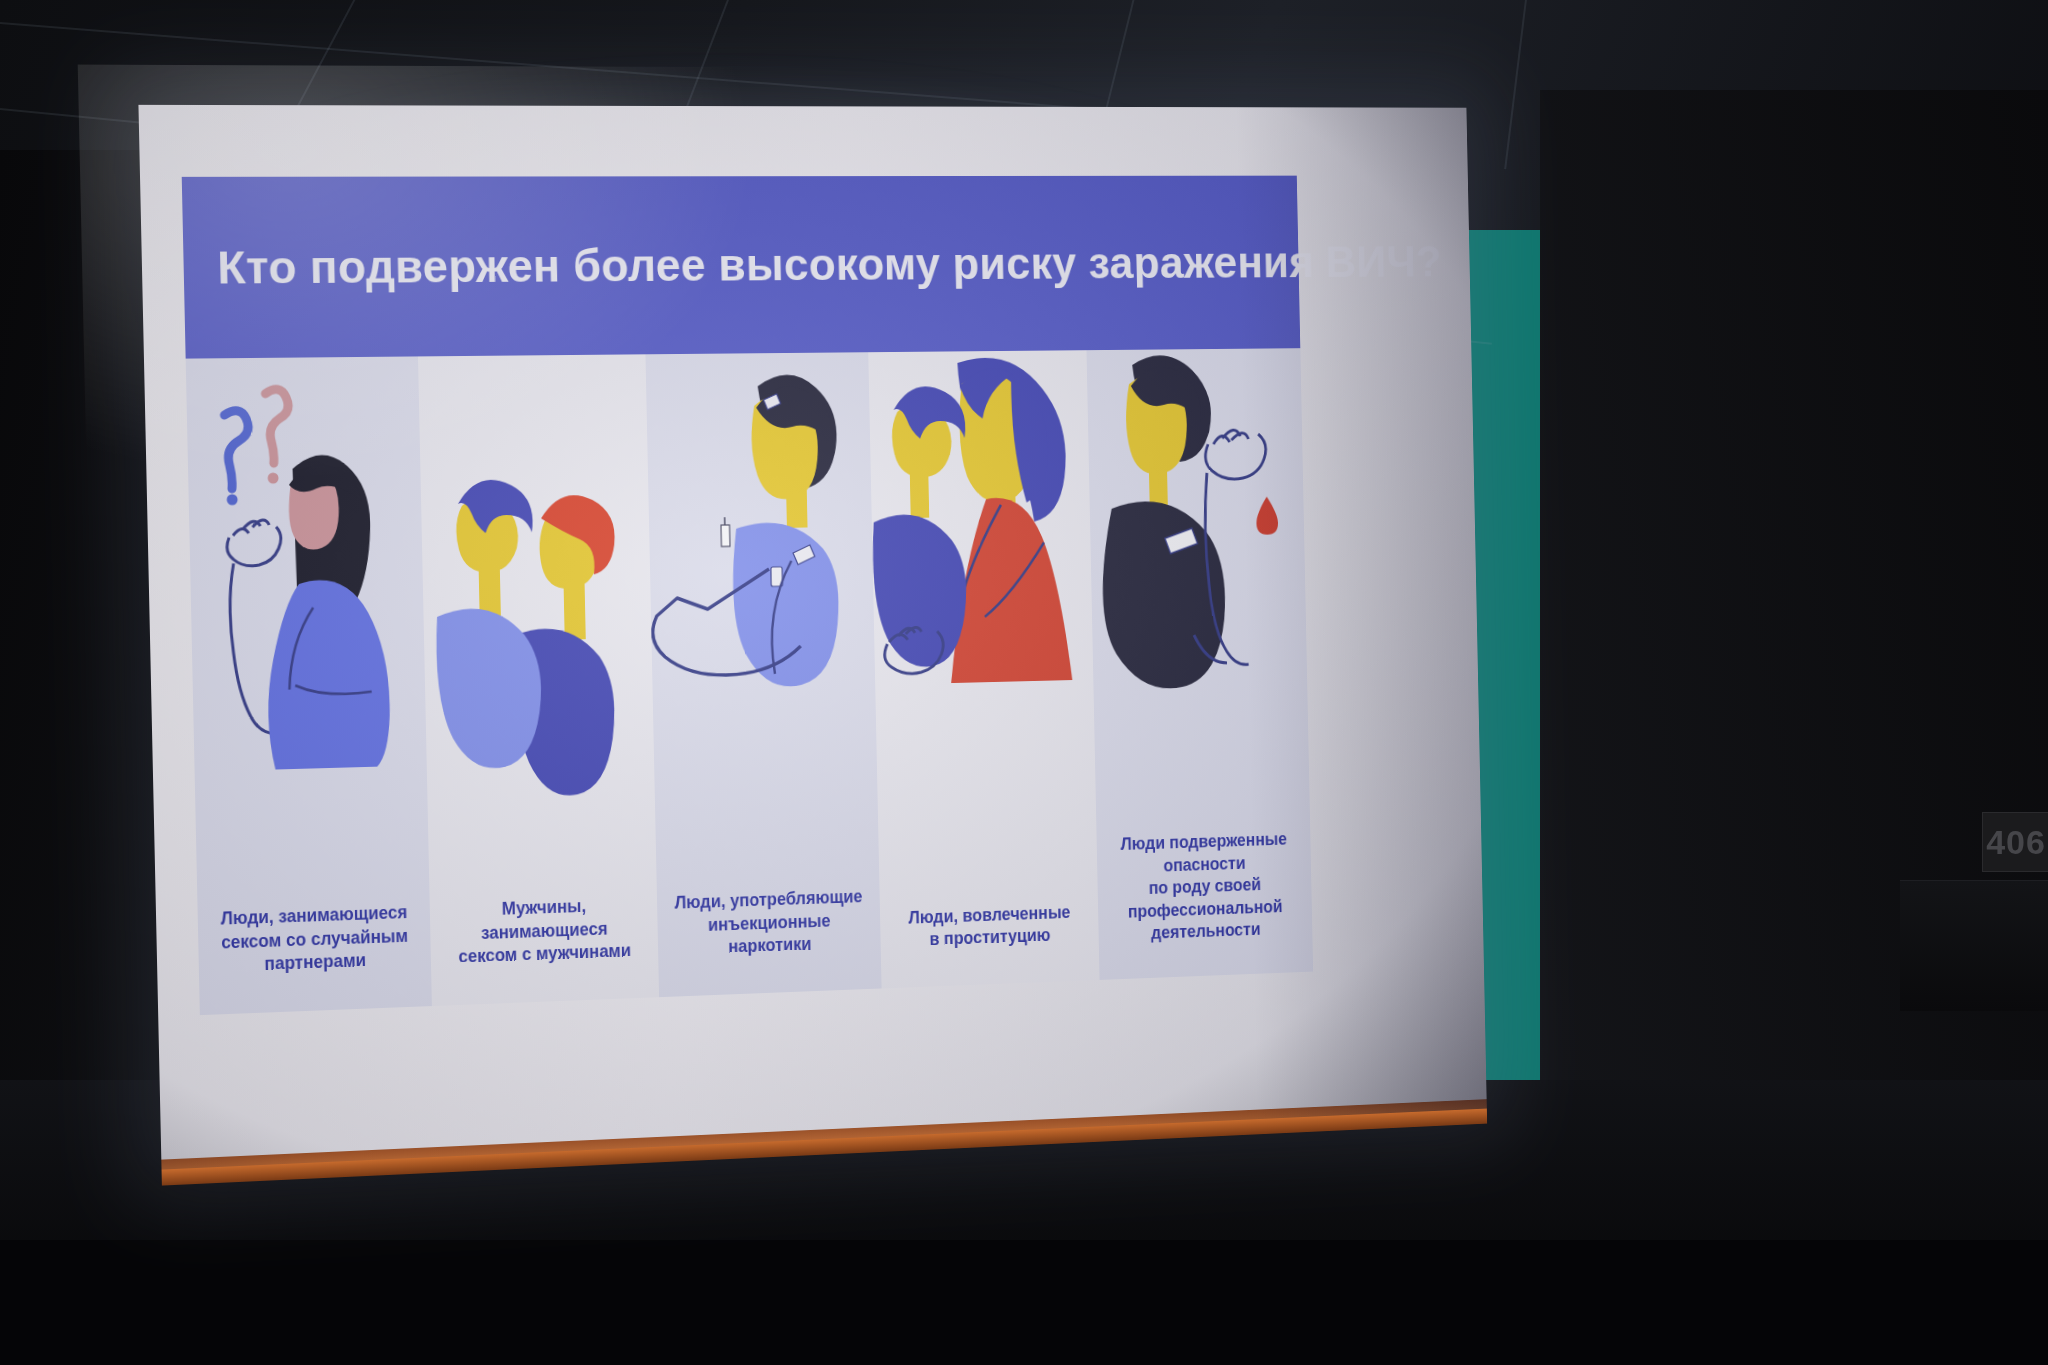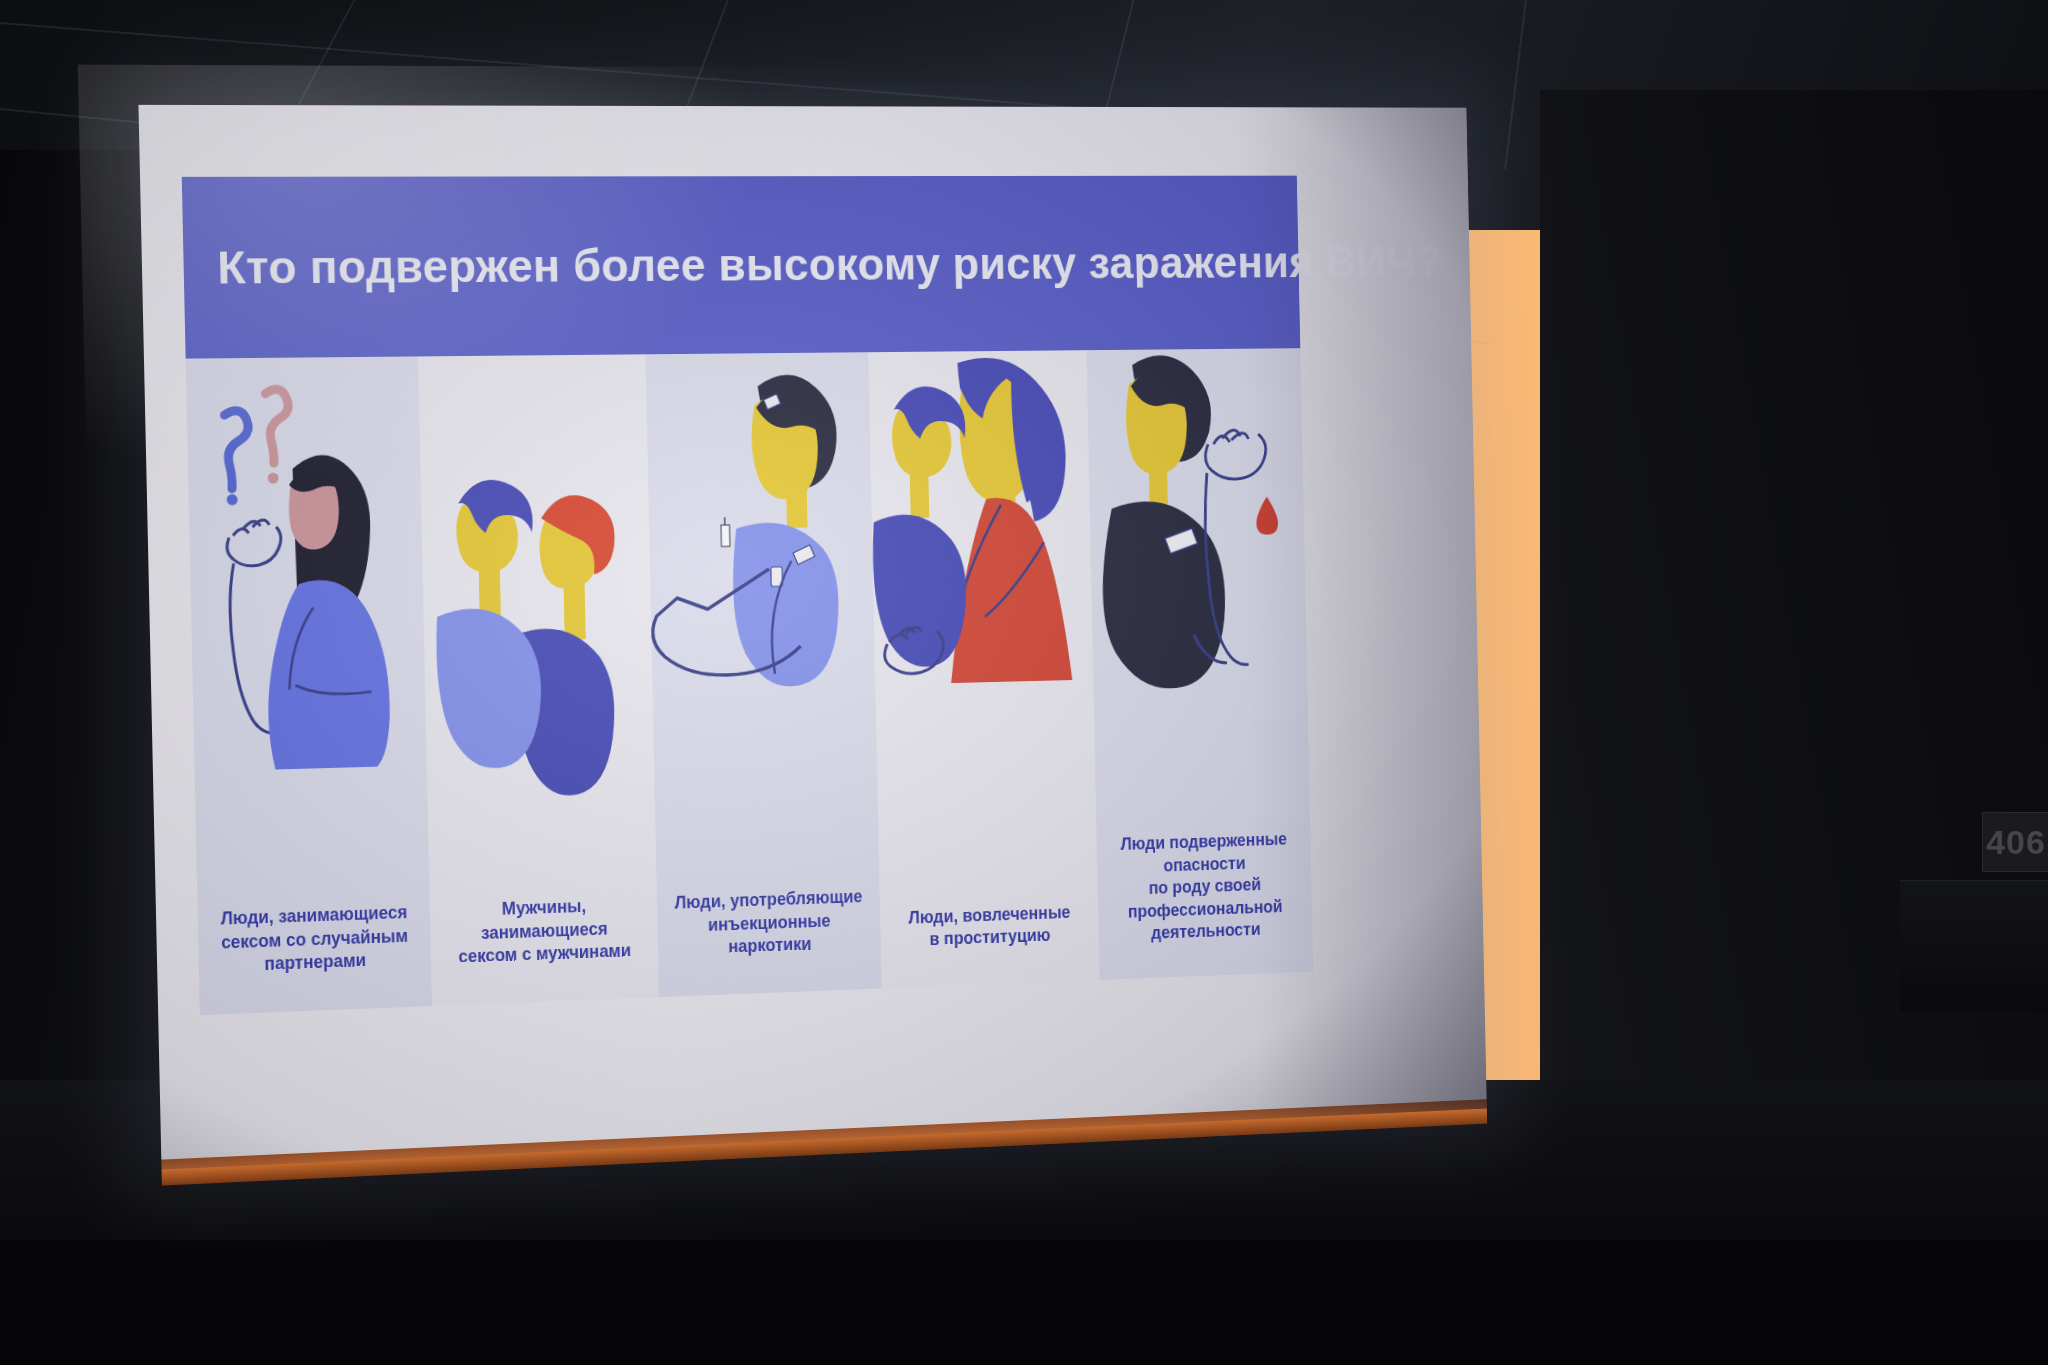--- a/index.html
+++ b/index.html
@@ -1,18 +1,18 @@
 <!DOCTYPE html>
 <html><head>
 <meta charset="utf-8">
 <style>
   html,body{margin:0;padding:0;background:#000;}
   body{width:2048px;height:1365px;overflow:hidden;font-family:"Liberation Sans",sans-serif;}
 
-  #scene{position:relative;width:2048px;height:1365px;background:#fdba74;overflow:hidden;}
+  #scene{position:relative;width:2048px;height:1365px;background:#0f766e;overflow:hidden;}
 
   
   .ceiling{
     position:absolute;left:0;top:0;width:2048px;height:230px;
     background:
       linear-gradient(110deg,#0d0e11 0%,#15171c 35%,#1d2027 60%,#0e0f13 100%);
   }
   .tileline{position:absolute;background:rgba(150,160,175,.13);height:2px;transform-origin:left center;}
   .tileline.v{width:2px;height:260px;}
 

